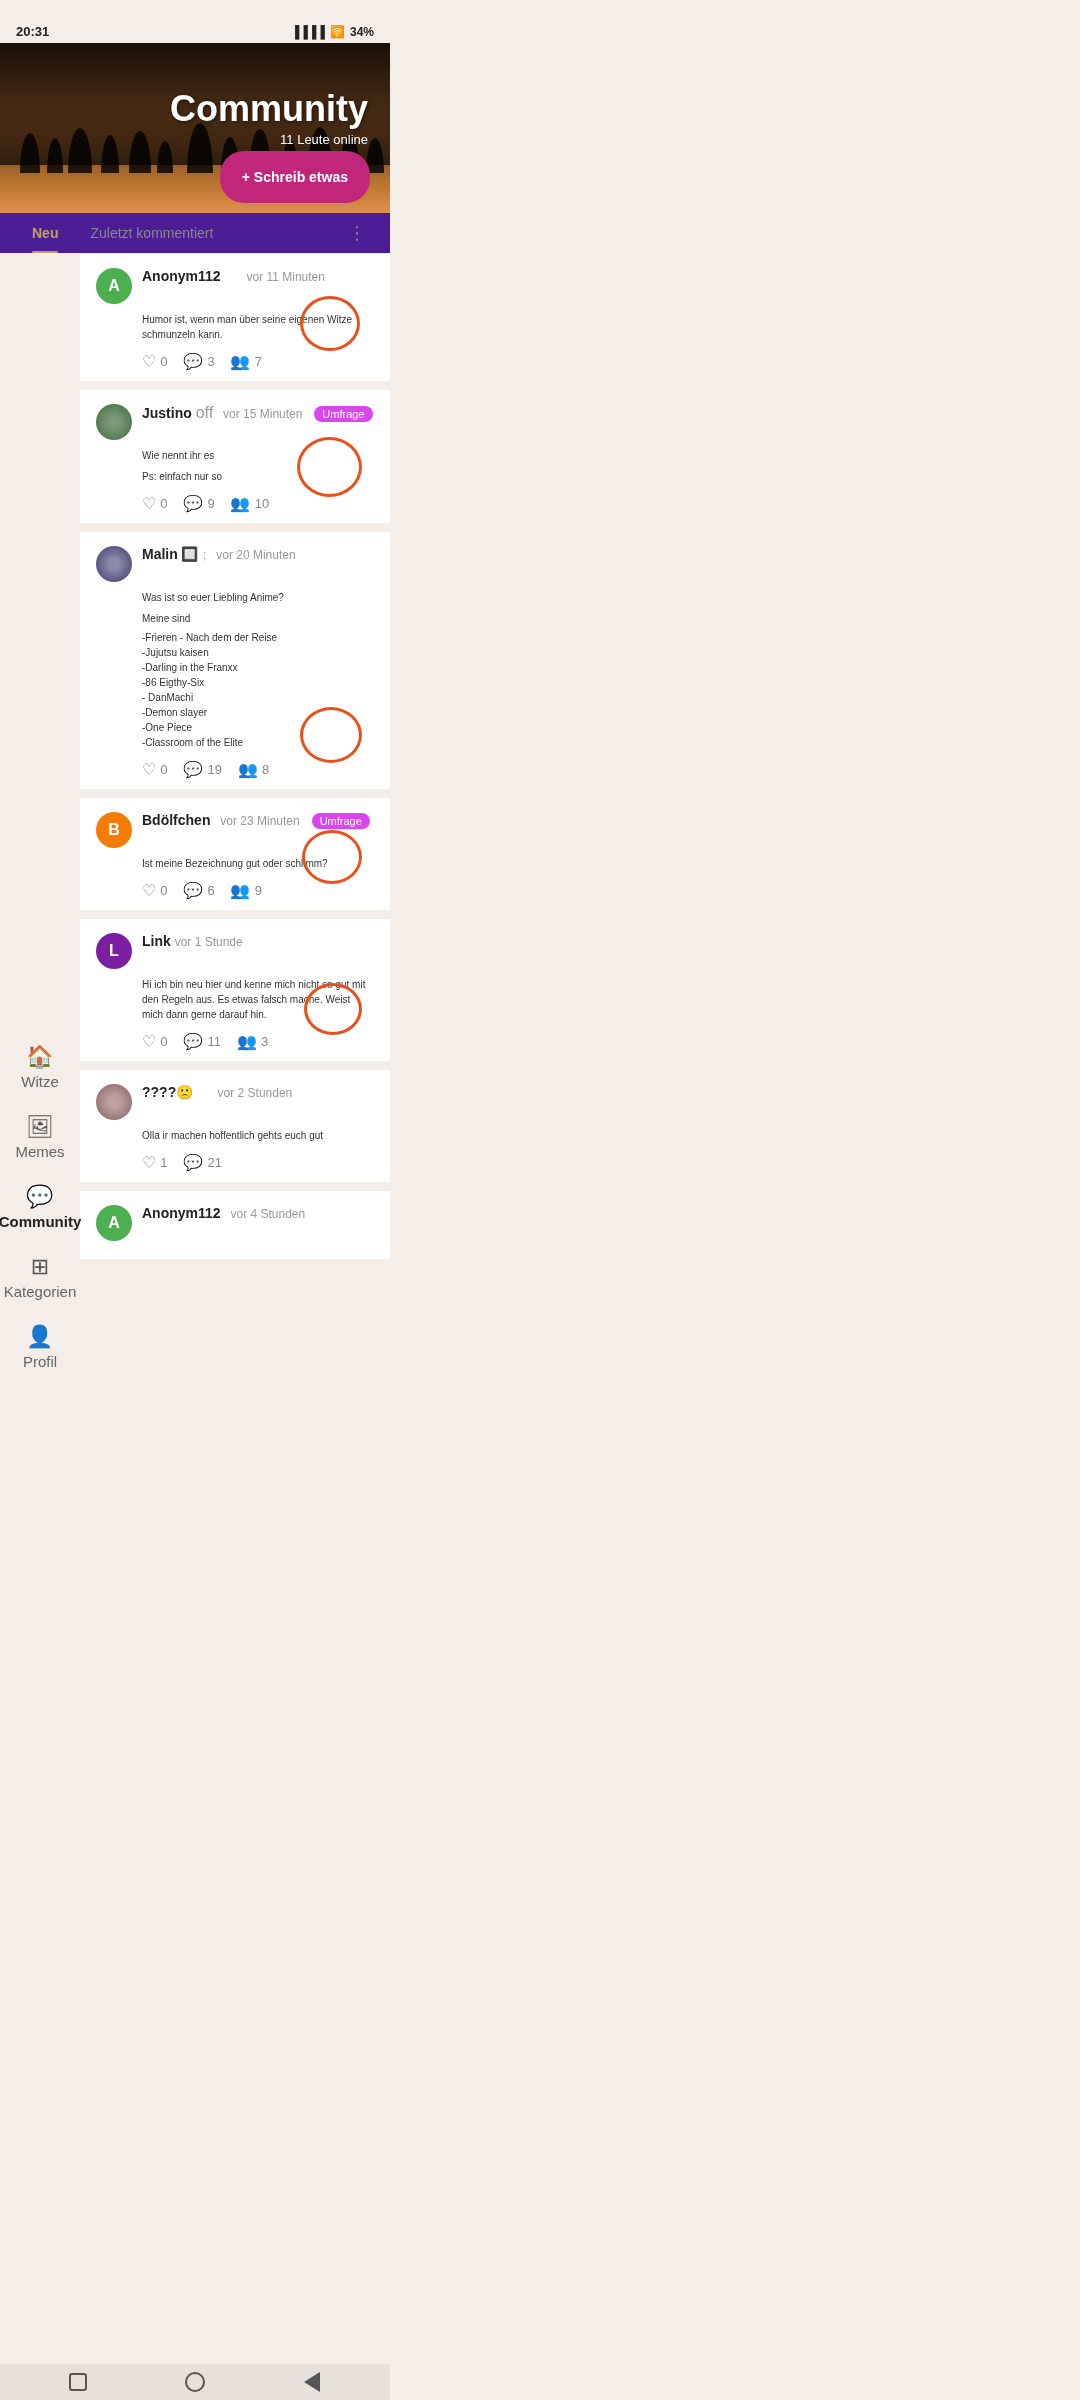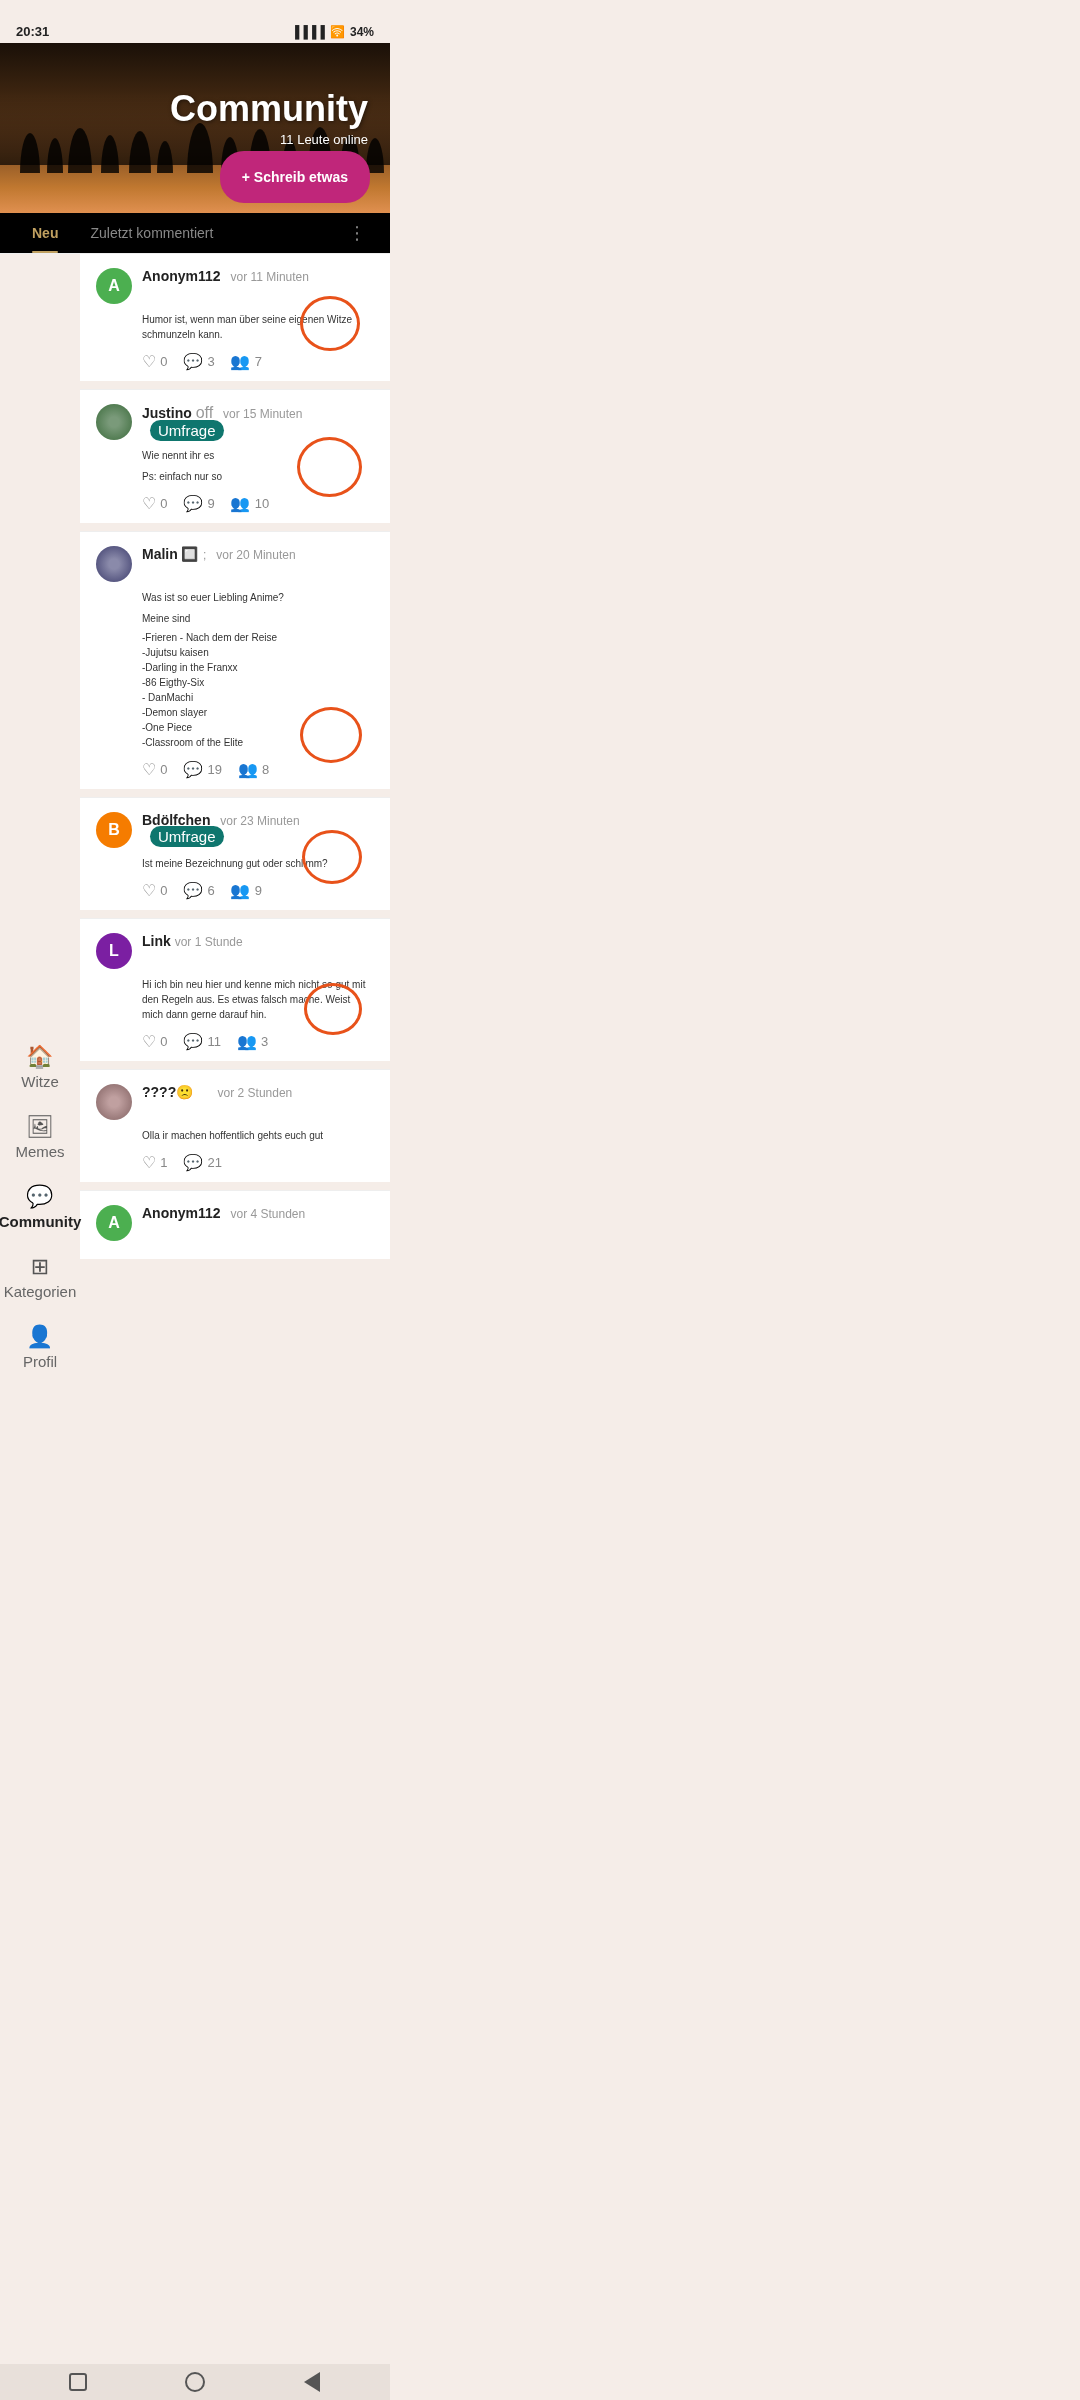--- a/index.html
+++ b/index.html
@@ -82,21 +82,21 @@
       align-items: center;
       gap: 6px;
       margin-right: 10px;
     }
 
     
     .tabs {
       display: flex;
       align-items: center;
       padding: 0 16px;
-      background: #000000;
+      background: #4c1d95;
       border-bottom: 1px solid #eee;
     }
     .tab {
       padding: 12px 16px;
       font-size: 14px;
       color: #888;
       cursor: pointer;
       position: relative;
     }
     .tab.active {
@@ -166,23 +166,23 @@
     .post-author {
       font-weight: 600;
       font-size: 14px;
       color: #222;
     }
     .post-time {
       color: #999;
       font-size: 12px;
     }
     .badge {
-      background: #0f766e;
+      background: #d946ef;
       color: white;
-      font-size: 15px;
+      font-size: 11px;
       padding: 2px 8px;
       border-radius: 12px;
       margin-left: 8px;
     }
     .post-body {
       margin-left: 46px;
       color: #333;
       font-size: 10px;
       line-height: 1.5;
       margin-bottom: 10px;
@@ -373,21 +373,21 @@
     </div>
   </div>
 
   <div class="posts" style="margin-left:80px;width:calc(100% - 80px);">
 
     <div class="post" style="position:relative;">
       <div class="post-header">
         <div class="avatar green">A</div>
         <div class="post-meta">
           <span class="post-author">Anonym112</span>
-          <span class="post-time" style="margin-left:6px;">vor 11 Minuten</span>
+          <span class="post-time" style="margin-left:22px;">vor 11 Minuten</span>
         </div>
       </div>
       <div class="post-body">Humor ist, wenn man über seine eigenen Witze schmunzeln kann.</div>
       <div class="post-actions">
         <div class="action-item">
           <span class="action-icon">♡</span>
           <span>0</span>
         </div>
         <div class="action-item">
           <span class="action-icon">💬</span>

